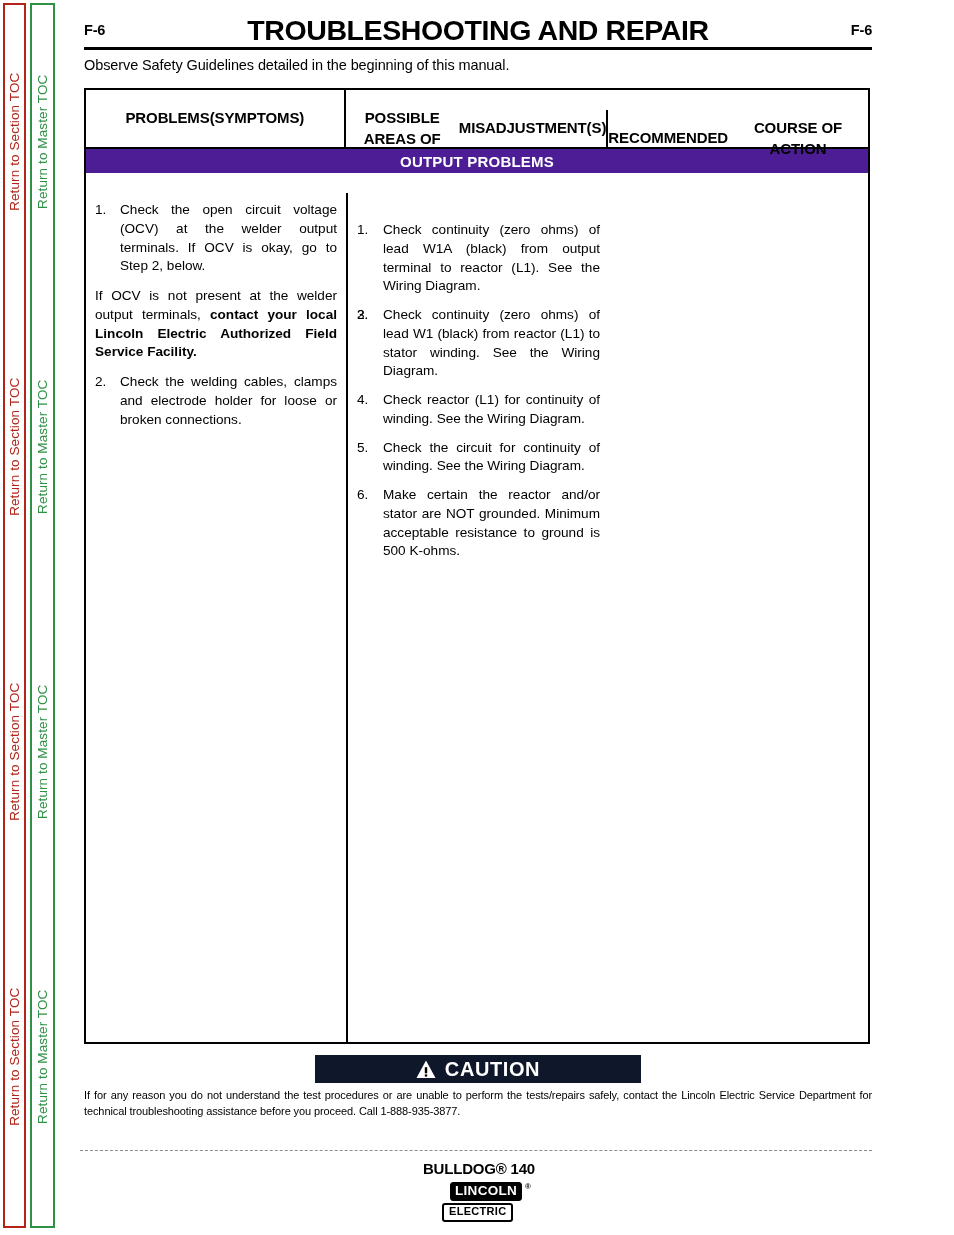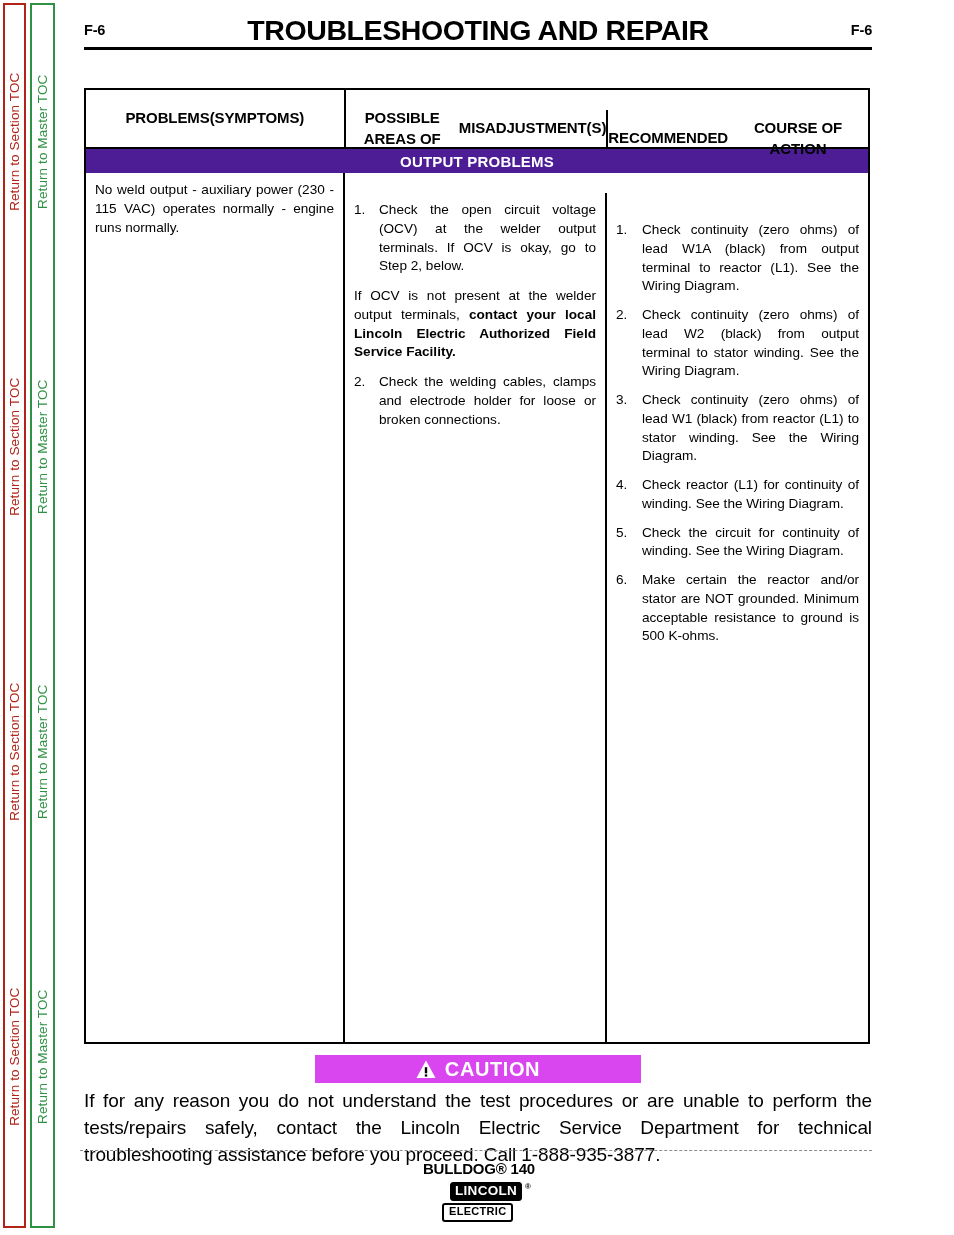--- a/index.html
+++ b/index.html
@@ -181,40 +181,40 @@
   
   .col-3 .num-item { padding-left: 26px; margin-bottom: 10px; }
 
   
   #caution-box {
     position: absolute;
     left: 315px;
     top: 1055px;
     width: 326px;
     height: 28px;
-    background: #d946ef;
+    background: #0f172a;
     display: flex;
     align-items: center;
     justify-content: center;
     gap: 9px;
   }
   #caution-label {
     color: #fff;
     font-size: 20px;
     font-weight: bold;
     letter-spacing: 0.6px;
   }
   #caution-triangle-icon { display: block; }
 
   #caution-text {
     position: absolute;
     left: 84px;
     top: 1088px;
     width: 788px;
-    font-size: 19px;
+    font-size: 11px;
     line-height: 1.42;
     letter-spacing: -0.1px;
   }
 
   #footer-dashes {
     position: absolute;
     left: 80px;
     top: 1150px;
     width: 792px;
     height: 0;
@@ -294,20 +294,21 @@
     <span class="toc-label" style="top:1045px">Return to Master TOC</span>
   </div>
 </div>
 
 <div id="page-body">
   <div id="page-header">
     <div class="folio" id="folio-left">F-6</div>
     <div id="header-title">TROUBLESHOOTING AND REPAIR</div>
     <div class="folio" id="folio-right">F-6</div>
     <div id="header-rule"></div>
+    <div id="safety-note">Observe Safety Guidelines detailed in the beginning of this manual.</div>
   </div>
 </div>
 
 <div id="trouble-table">
 
   <div id="table-head">
     <div class="head-cell col-1">
       <span>PROBLEMS</span>
       <span>(SYMPTOMS)</span>
     </div>
@@ -320,23 +321,20 @@
       <span>COURSE OF ACTION</span>
     </div>
   </div>
 
   <div id="section-band">
     <span>OUTPUT PROBLEMS</span>
   </div>
 
   <div id="table-body">
 
-    <div class="body-cell col-1">
-      <div class="just">No weld output - auxiliary power (230 - 115 VAC) operates normally - engine runs normally.</div>
-    </div>
 
     <div class="body-cell col-2">
       <div class="num-item">
         <span class="num">1.</span>
         <span>Check the open circuit voltage (OCV) at the welder output terminals.  If OCV is okay, go to Step 2, below.</span>
       </div>
       <div class="plain-para">
         <span>If OCV is not present at the welder output terminals,  </span><span class="bold">contact your local Lincoln Electric Authorized Field Service Facility.</span>
       </div>
       <div class="num-item">
@@ -345,21 +343,20 @@
       </div>
     </div>
 
     <div class="body-cell col-3">
       <div class="num-item">
         <span class="num">1.</span>
         <span>Check continuity (zero ohms) of lead W1A (black) from output terminal to reactor (L1).   See the Wiring Diagram.</span>
       </div>
       <div class="num-item">
         <span class="num">2.</span>
-        <span>Check continuity (zero ohms) of lead W2 (black) from output terminal to stator winding.  See the Wiring Diagram.</span>
       </div>
       <div class="num-item">
         <span class="num">3.</span>
         <span>Check continuity (zero ohms) of lead W1 (black) from reactor (L1) to stator winding.  See the Wiring Diagram.</span>
       </div>
       <div class="num-item">
         <span class="num">4.</span>
         <span>Check reactor (L1) for continuity of winding.  See the Wiring Diagram.</span>
       </div>
       <div class="num-item">

